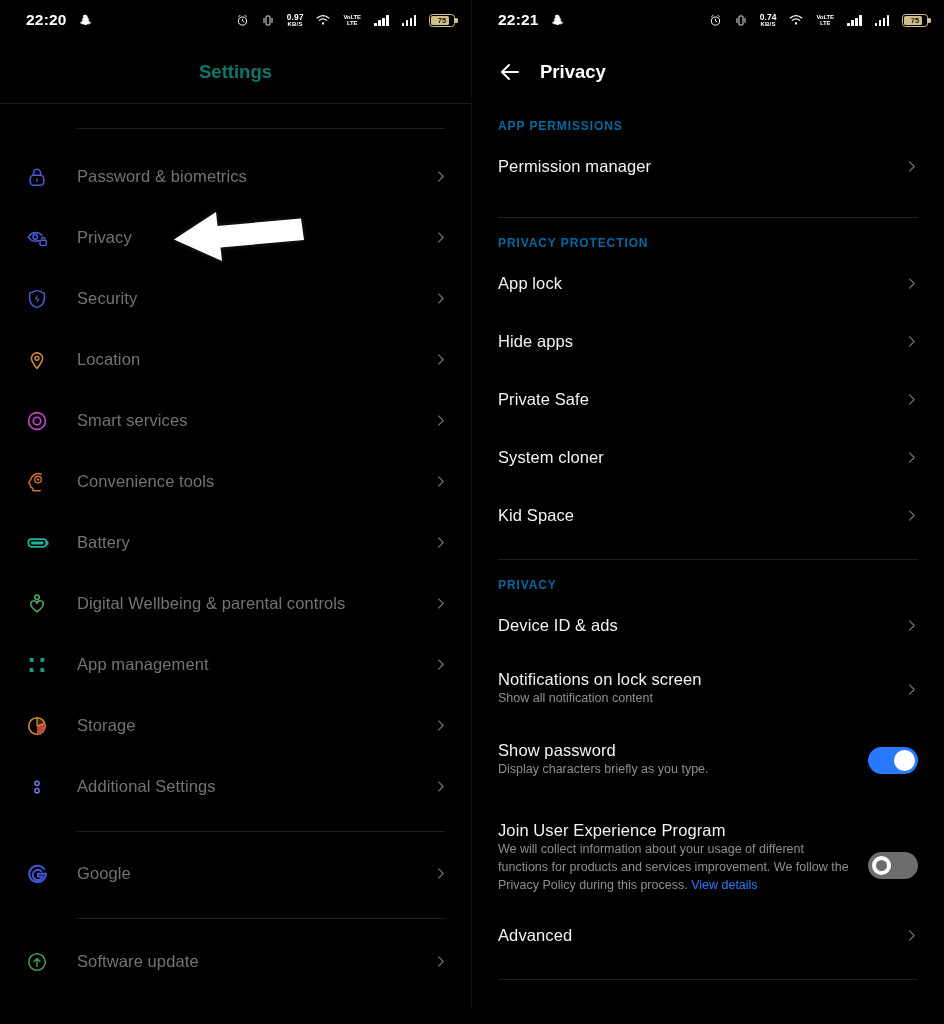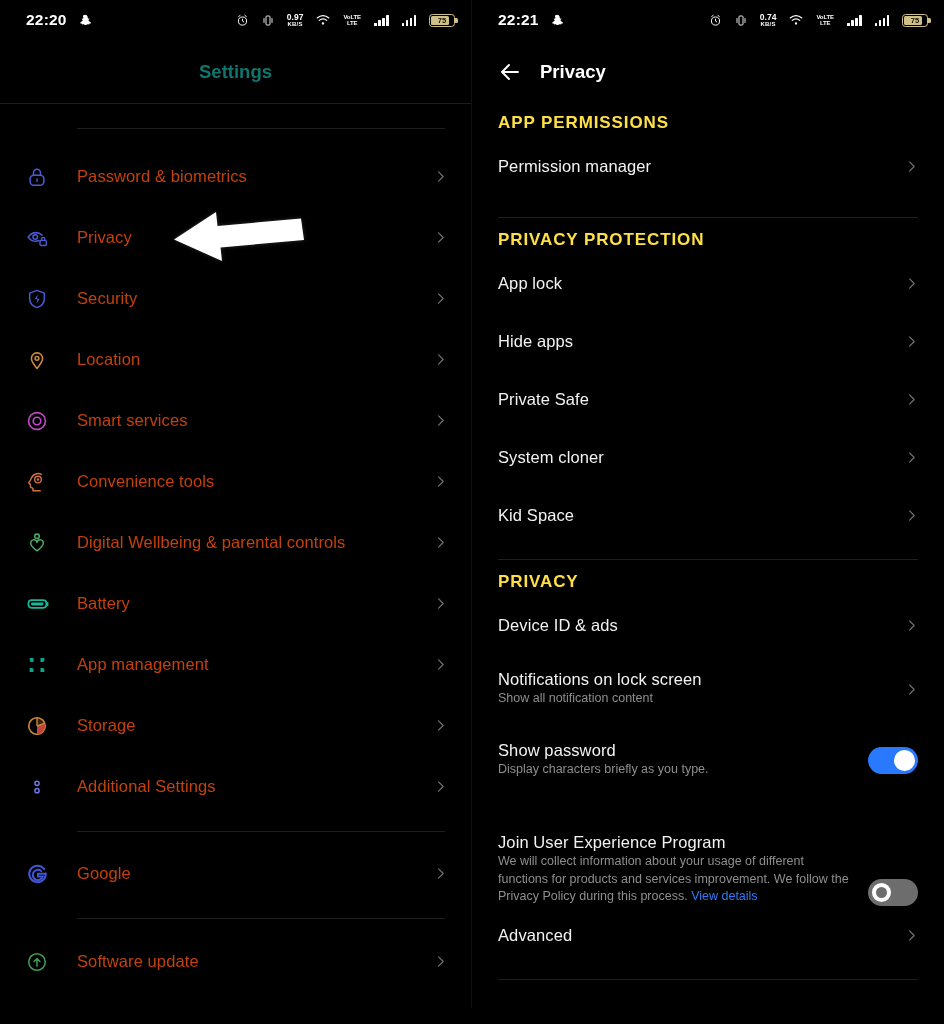--- a/index.html
+++ b/index.html
@@ -66,26 +66,26 @@
     display: flex; align-items: center; width: 100%;
     color: #fff; position: relative;
   }
   .chev { width: 13px; height: 13px; flex: 0 0 auto; opacity: .62; }
   .chev svg { display: block; }
 
   
   .lrow { height: 61px; padding: 0 24px 0 26px; }
   .lrow .ic { width: 34px; flex: 0 0 34px; display: flex; align-items: center; justify-content: flex-start; }
   .lrow .ic svg { display: block; }
-  .lrow .lbl { flex: 1; font-size: 16.5px; color: #c2410c; padding-left: 17px; letter-spacing: .1px; }
+  .lrow .lbl { flex: 1; font-size: 16.5px; color: #737373; padding-left: 17px; letter-spacing: .1px; }
   .divider-inset { height: 1px; background: #1e1e1e; margin-left: 77px; margin-right: 26px; }
 
   
   .sec-hd {
-    color: #fde047; font-size: 17px; font-weight: 700; letter-spacing: .9px;
+    color: #0369a1; font-size: 12px; font-weight: 700; letter-spacing: .9px;
     padding: 0 26px; height: 34px; display: flex; align-items: flex-end; padding-bottom: 4px;
   }
   .rrow { min-height: 58px; padding: 0 26px; }
   .rrow .txtwrap { flex: 1; padding-right: 14px; }
   .rrow .lbl { font-size: 16.5px; color: #f2f2f2; letter-spacing: .1px; }
   .rrow .sub { font-size: 12.5px; color: #8e8e8e; margin-top: 1px; line-height: 1.42; }
   .rrow .sub a { color: #2f7bf6; text-decoration: none; }
   .divider-r { height: 1px; background: #1e1e1e; margin: 0 26px; }
 
   .toggle { width: 50px; height: 27px; border-radius: 14px; position: relative; flex: 0 0 auto; }
@@ -258,42 +258,42 @@
       <span class="lbl">Convenience tools</span>
       <span class="chev">
         <svg width="13" height="13" viewBox="0 0 24 24">
             <path d="M8.5 3.5 17 12l-8.5 8.5" fill="none" stroke="#bdbdbd" stroke-width="2.1" stroke-linecap="round" stroke-linejoin="round"></path>
           </svg>
       </span>
     </div>
 
     <div class="row lrow">
       <span class="ic">
-        <svg width="22" height="22" viewBox="0 0 24 24">
-          <circle cx="12" cy="4.6" r="2.5" fill="none" stroke="#4fb06a" stroke-width="1.6"></circle>
-          <path d="M12 20.5C8.2 17.6 5.2 15.4 5.2 12.6A3.4 3.4 0 0 1 12 11.4a3.4 3.4 0 0 1 6.8 1.2c0 2.8-3 5-6.8 7.9z" fill="none" stroke="#4fb06a" stroke-width="1.6" stroke-linejoin="round"></path>
-        </svg>
-      </span>
-      <span class="lbl">Digital Wellbeing &amp; parental controls</span>
-      <span class="chev">
-        <svg width="13" height="13" viewBox="0 0 24 24">
-            <path d="M8.5 3.5 17 12l-8.5 8.5" fill="none" stroke="#bdbdbd" stroke-width="2.1" stroke-linecap="round" stroke-linejoin="round"></path>
-          </svg>
-      </span>
-    </div>
-
-    <div class="row lrow">
-      <span class="ic">
         <svg width="24" height="24" viewBox="0 0 24 24">
           <rect x="2.4" y="8.2" width="18" height="7.6" rx="3.2" fill="none" stroke="#16b79a" stroke-width="1.7"></rect>
           <rect x="5" y="10.6" width="12.5" height="2.9" rx="1.4" fill="#16b79a"></rect>
           <path d="M21.6 10.8v2.4" stroke="#16b79a" stroke-width="1.7" stroke-linecap="round"></path>
         </svg>
       </span>
       <span class="lbl">Battery</span>
+      <span class="chev">
+        <svg width="13" height="13" viewBox="0 0 24 24">
+            <path d="M8.5 3.5 17 12l-8.5 8.5" fill="none" stroke="#bdbdbd" stroke-width="2.1" stroke-linecap="round" stroke-linejoin="round"></path>
+          </svg>
+      </span>
+    </div>
+
+    <div class="row lrow">
+      <span class="ic">
+        <svg width="22" height="22" viewBox="0 0 24 24">
+          <circle cx="12" cy="4.6" r="2.5" fill="none" stroke="#4fb06a" stroke-width="1.6"></circle>
+          <path d="M12 20.5C8.2 17.6 5.2 15.4 5.2 12.6A3.4 3.4 0 0 1 12 11.4a3.4 3.4 0 0 1 6.8 1.2c0 2.8-3 5-6.8 7.9z" fill="none" stroke="#4fb06a" stroke-width="1.6" stroke-linejoin="round"></path>
+        </svg>
+      </span>
+      <span class="lbl">Digital Wellbeing &amp; parental controls</span>
       <span class="chev">
         <svg width="13" height="13" viewBox="0 0 24 24">
             <path d="M8.5 3.5 17 12l-8.5 8.5" fill="none" stroke="#bdbdbd" stroke-width="2.1" stroke-linecap="round" stroke-linejoin="round"></path>
           </svg>
       </span>
     </div>
 
     <div class="row lrow">
       <span class="ic">
         <svg width="22" height="22" viewBox="0 0 24 24">
@@ -546,21 +546,21 @@
     </div>
     <div class="row rrow" style="min-height:72px">
       <span class="txtwrap">
         <span class="lbl">Show password</span>
         <div class="sub">Display characters briefly as you type.</div>
       </span>
       <span class="toggle on">
           <span class="knob"></span>
         </span>
     </div>
-    <div class="row rrow" style="min-height:110px; align-items:flex-end; padding-top:14px;">
+    <div class="row rrow" style="min-height:110px; align-items:center; padding-top:14px;">
       <span class="txtwrap">
         <span class="lbl">Join User Experience Program</span>
         <div class="sub"><span>We will collect information about your usage of different functions for products and services improvement. We follow the Privacy Policy during this process. </span><a href="#">View details</a></div>
       </span>
       <span class="toggle off" style="margin-top:14px">
           <span class="knob"></span>
         </span>
     </div>
     <div class="row rrow">
       <span class="txtwrap">

